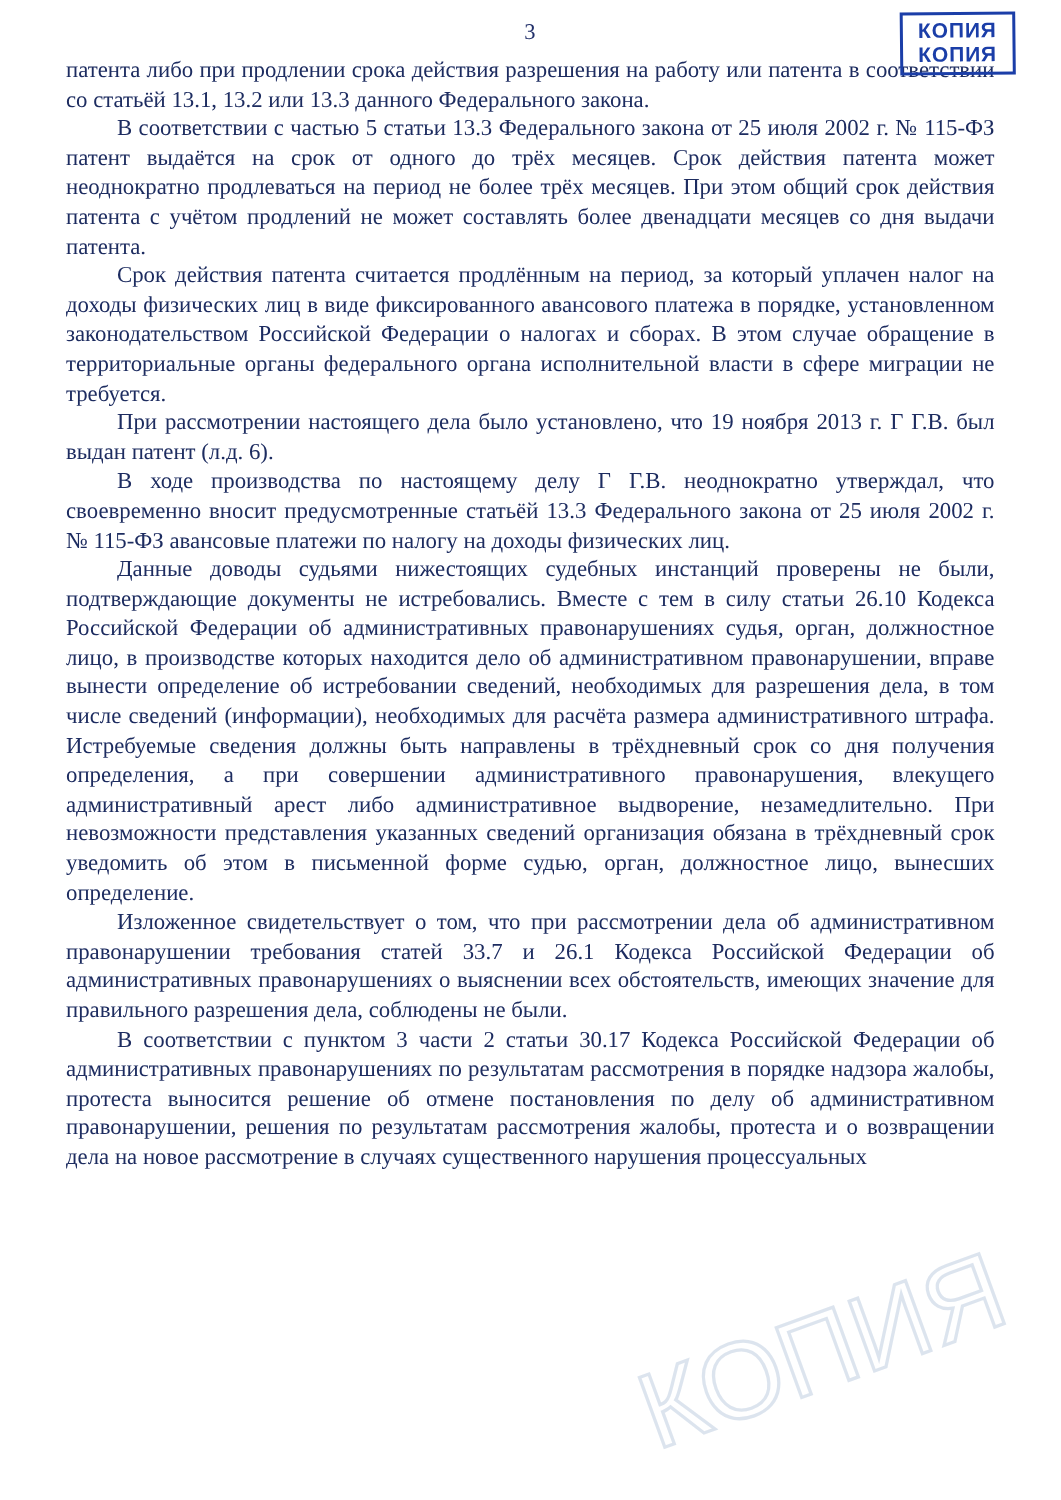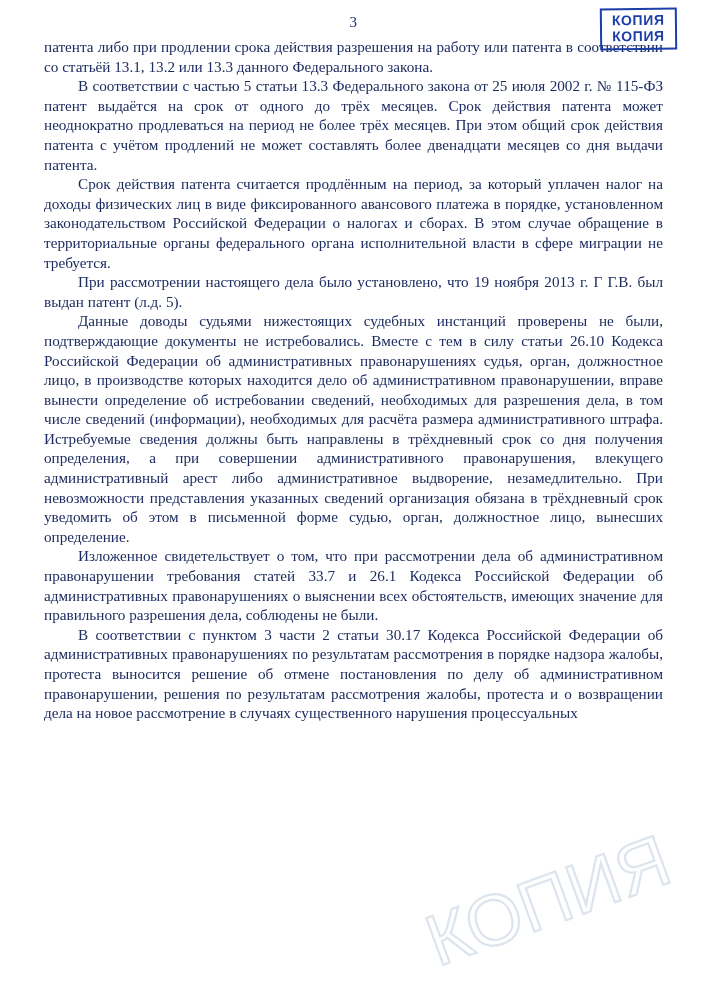--- a/index.html
+++ b/index.html
@@ -81,21 +81,22 @@
 
   <div class="stamp">
     <span>КОПИЯ</span>
     <span>КОПИЯ</span>
   </div>
 
   <div class="body-text">
     <p class="para noindent">патента либо при продлении срока действия разрешения на работу или патента в соответствии со статьёй 13.1, 13.2 или 13.3 данного Федерального закона.</p>
     <p class="para">В соответствии с частью 5 статьи 13.3 Федерального закона от 25 июля 2002 г. № 115-ФЗ патент выдаётся на срок от одного до трёх месяцев. Срок действия патента может неоднократно продлеваться на период не более трёх месяцев. При этом общий срок действия патента с учётом продлений не может составлять более двенадцати месяцев со дня выдачи патента.</p>
     <p class="para">Срок действия патента считается продлённым на период, за который уплачен налог на доходы физических лиц в виде фиксированного авансового платежа в порядке, установленном законодательством Российской Федерации о налогах и сборах. В этом случае обращение в территориальные органы федерального органа исполнительной власти в сфере миграции не требуется.</p>
-    <p class="para">При рассмотрении настоящего дела было установлено, что 19 ноября 2013 г. Г              Г.В. был выдан патент (л.д. 5).</p>
+    <p class="para">При рассмотрении настоящего дела было установлено, что 19 ноября 2013 г. Г              Г.В. был выдан патент (л.д. 6).</p>
+    <p class="para">В ходе производства по настоящему делу Г              Г.В. неоднократно утверждал, что своевременно вносит предусмотренные статьёй 13.3 Федерального закона от 25 июля 2002 г. № 115-ФЗ авансовые платежи по налогу на доходы физических лиц.</p>
     <p class="para">Данные доводы судьями нижестоящих судебных инстанций проверены не были, подтверждающие документы не истребовались. Вместе с тем в силу статьи 26.10 Кодекса Российской Федерации об административных правонарушениях судья, орган, должностное лицо, в производстве которых находится дело об административном правонарушении, вправе вынести определение об истребовании сведений, необходимых для разрешения дела, в том числе сведений (информации), необходимых для расчёта размера административного штрафа. Истребуемые сведения должны быть направлены в трёхдневный срок со дня получения определения, а при совершении административного правонарушения, влекущего административный арест либо административное выдворение, незамедлительно. При невозможности представления указанных сведений организация обязана в трёхдневный срок уведомить об этом в письменной форме судью, орган, должностное лицо, вынесших определение.</p>
     <p class="para">Изложенное свидетельствует о том, что при рассмотрении дела об административном правонарушении требования статей 33.7 и 26.1 Кодекса Российской Федерации об административных правонарушениях о выяснении всех обстоятельств, имеющих значение для правильного разрешения дела, соблюдены не были.</p>
     <p class="para">В соответствии с пунктом 3 части 2 статьи 30.17 Кодекса Российской Федерации об административных правонарушениях по результатам рассмотрения в порядке надзора жалобы, протеста выносится решение об отмене постановления по делу об административном правонарушении, решения по результатам рассмотрения жалобы, протеста и о возвращении дела на новое рассмотрение в случаях существенного нарушения процессуальных</p>
   </div>
 
   <div class="watermark">
     <svg viewBox="0 0 270 175" xmlns="http://www.w3.org/2000/svg">
       <g transform="rotate(-20 135 90)" fill="none" stroke="#8fa8c8" stroke-width="3">
         <text x="10" y="105" font-family="Liberation Sans, sans-serif" font-size="72" fill="none" stroke="#8fa8c8" stroke-width="2.2">КОПИЯ</text>
       </g>

